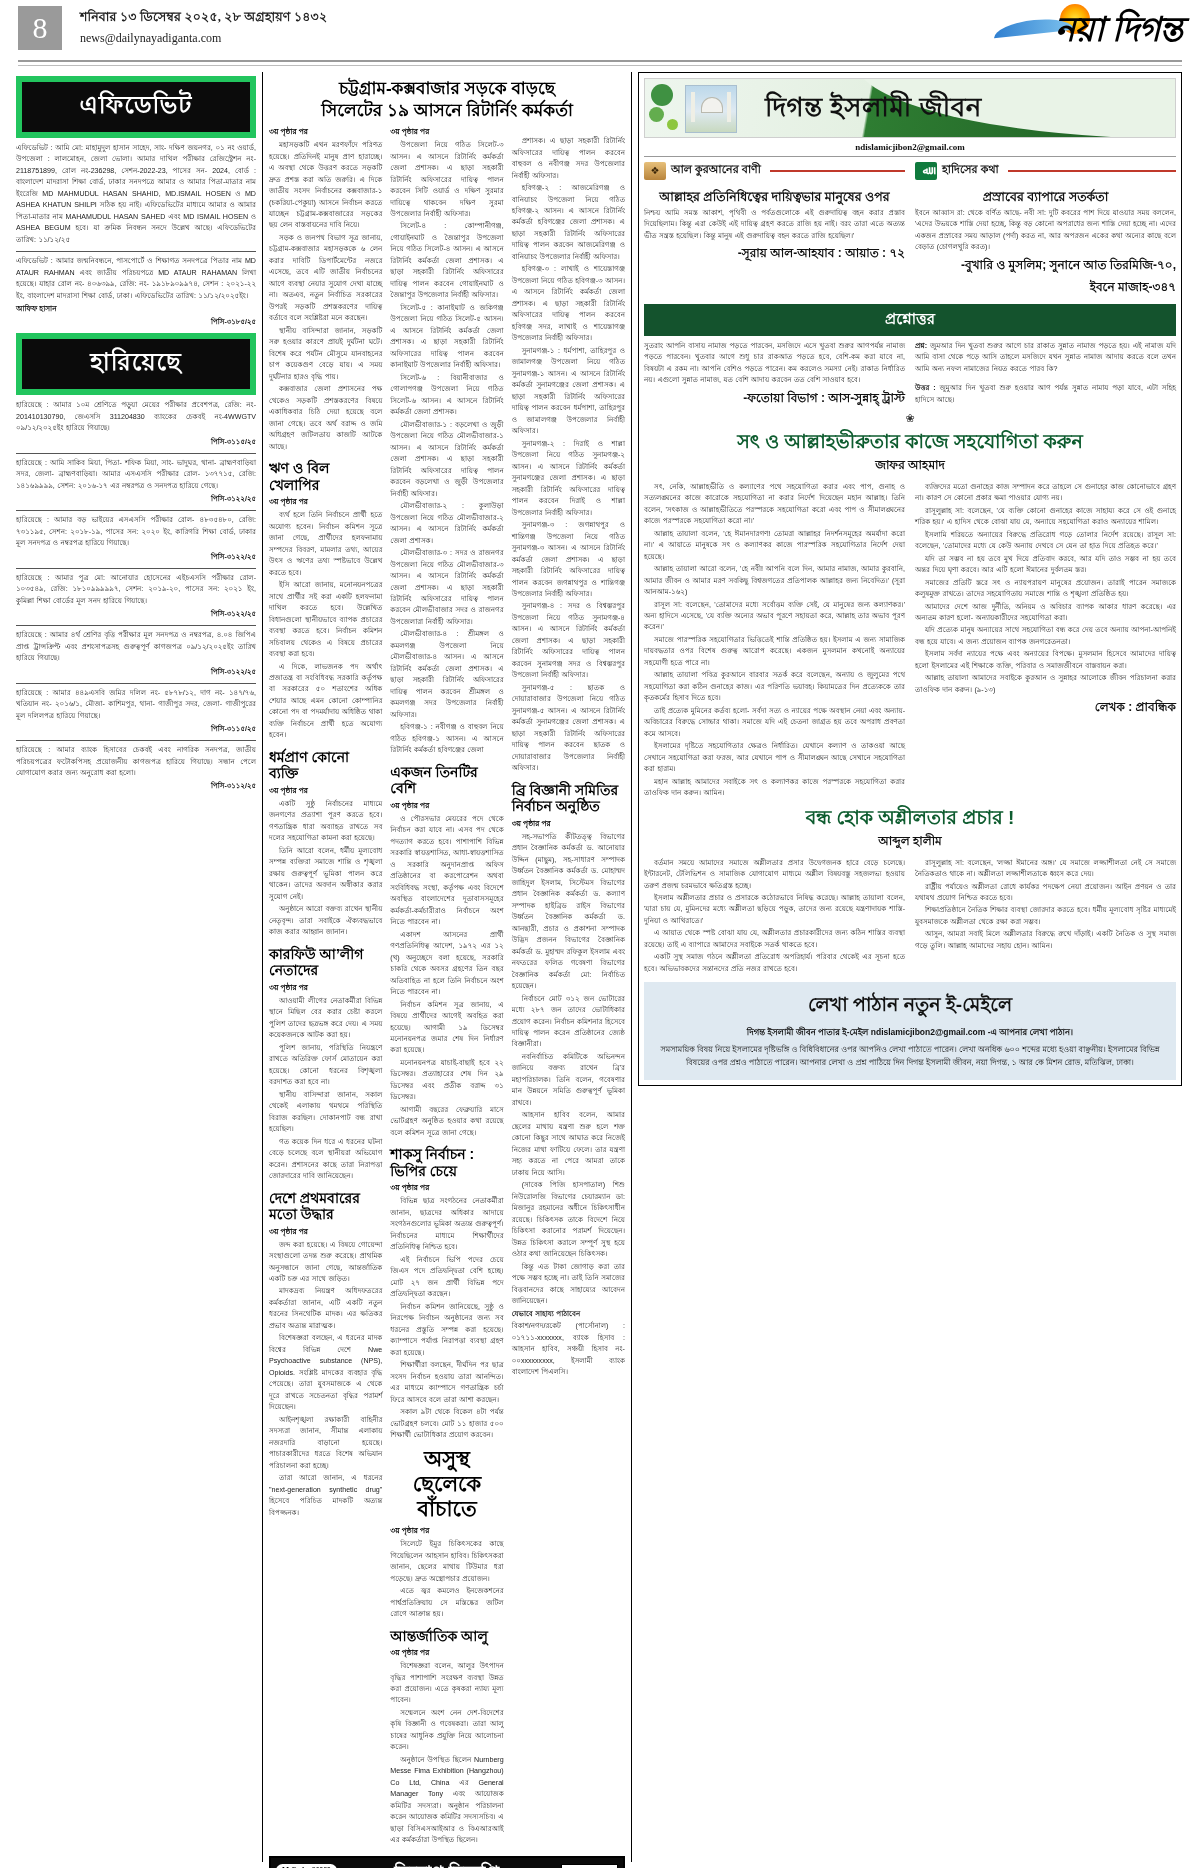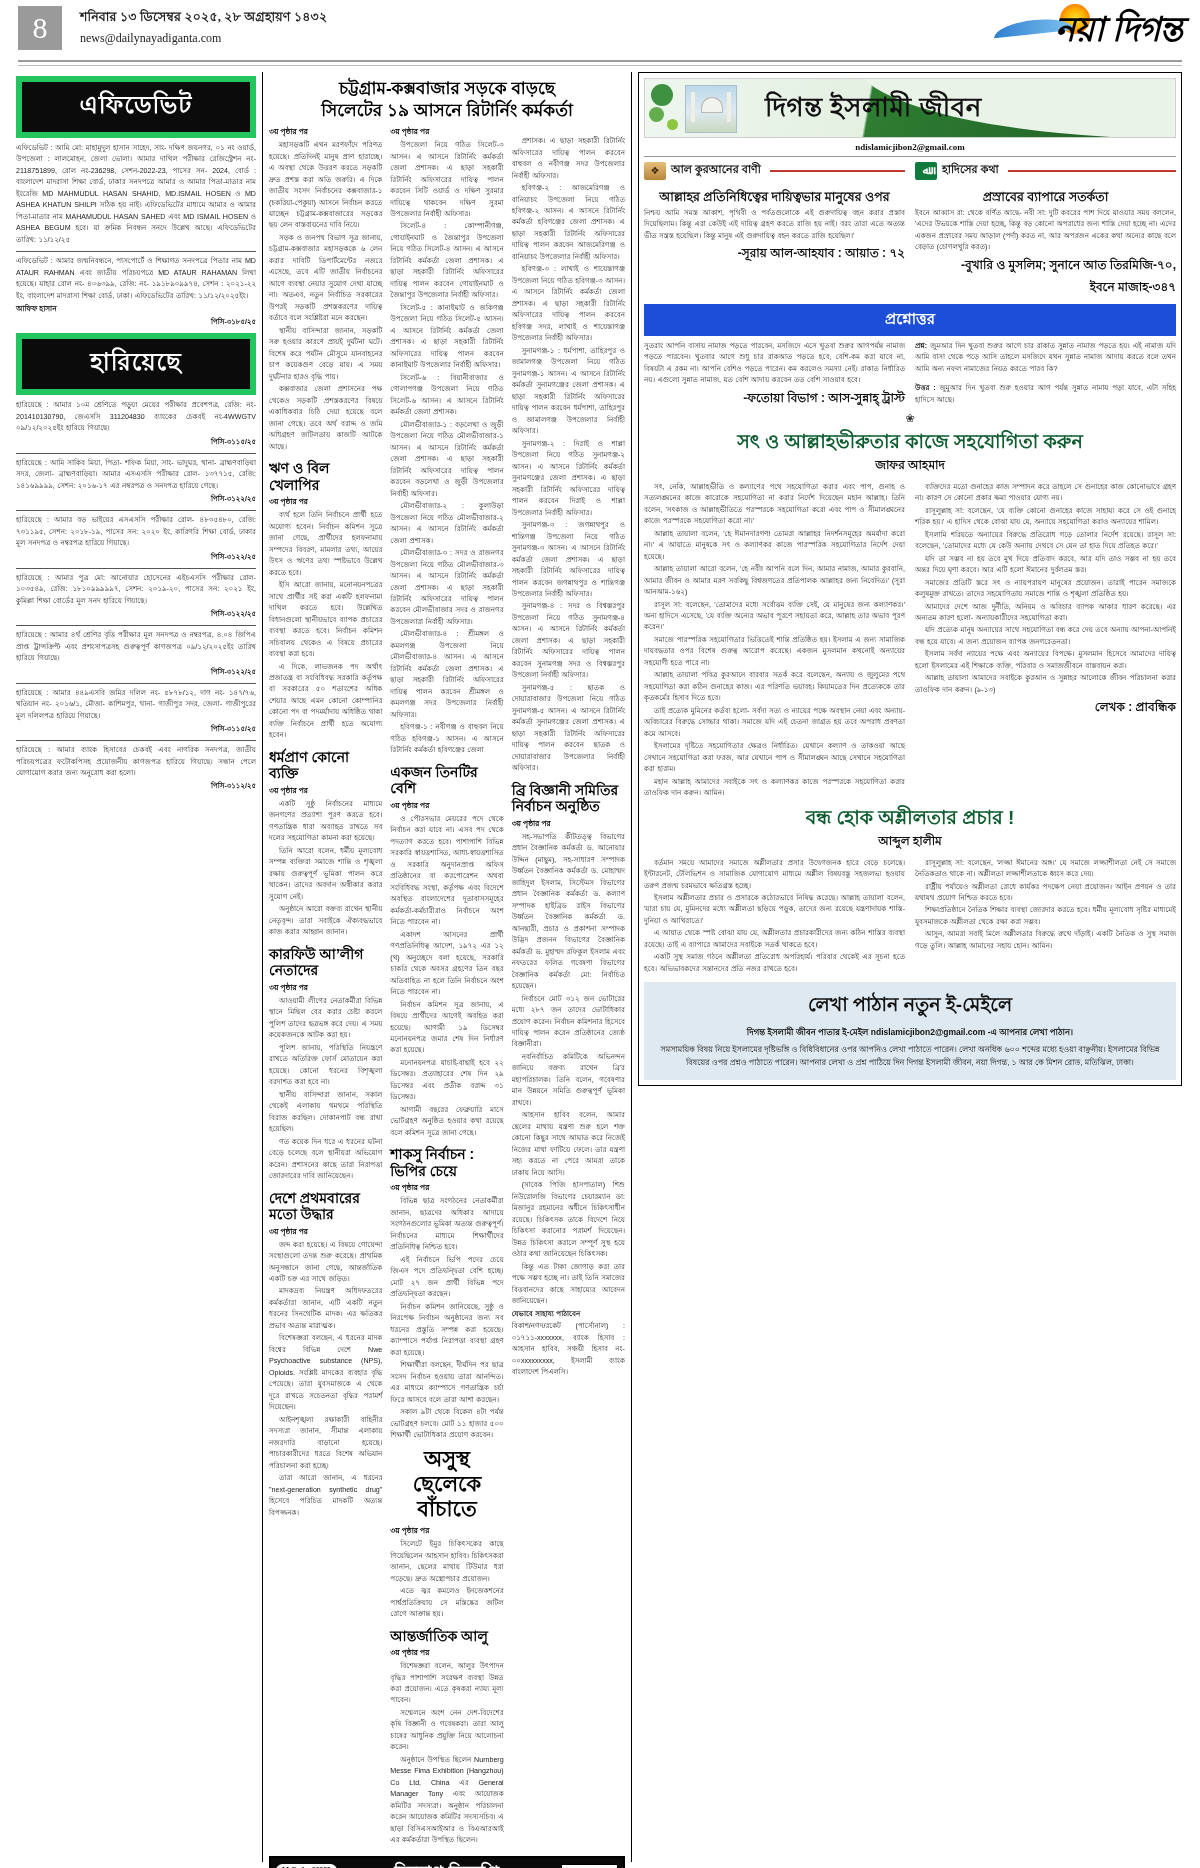--- a/index.html
+++ b/index.html
@@ -156,21 +156,21 @@
   .mini-head .ln { flex:1; height:0; border-top:2px solid #c0392b; margin-left:4px; }
 
   .sub-title {
     text-align:center; font-family:"Liberation Sans",sans-serif; font-weight:bold;
     font-size:12.5px; line-height:1.2; margin:6px 0 3px 0;
   }
   .src-line { text-align:right; font-weight:bold; font-size:12px;
      font-family:"Liberation Sans",sans-serif; margin-top:2px; }
 
   .blue-bar {
-    background:#1d4ed8; color:#fff; text-align:center; font-weight:bold;
+    background:#14532d; color:#fff; text-align:center; font-weight:bold;
     font-family:"Liberation Sans",sans-serif; font-size:15px; padding:3px 0 4px 0;
     margin:6px 0 5px 0;
   }
   .byline { text-align:center; font-family:"Liberation Sans",sans-serif;
      font-weight:bold; font-size:12px; margin:2px 0 6px 0; }
 
   .green-title {
     text-align:center; font-family:"Liberation Sans",sans-serif; font-weight:bold;
     font-size:19px; color:#0e5c2f; line-height:1.2; margin:6px 0 2px 0;
   }

